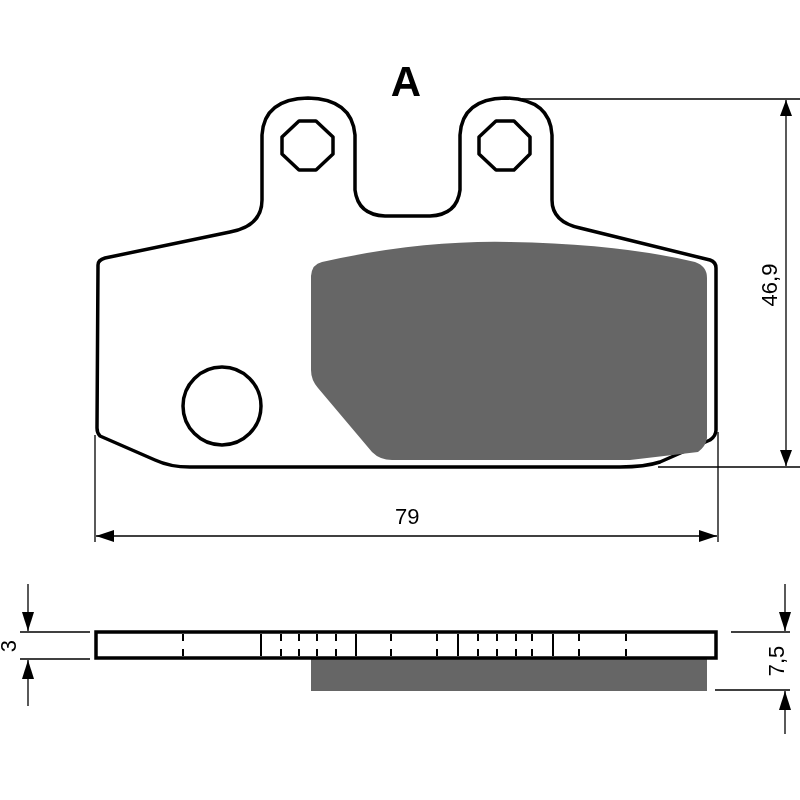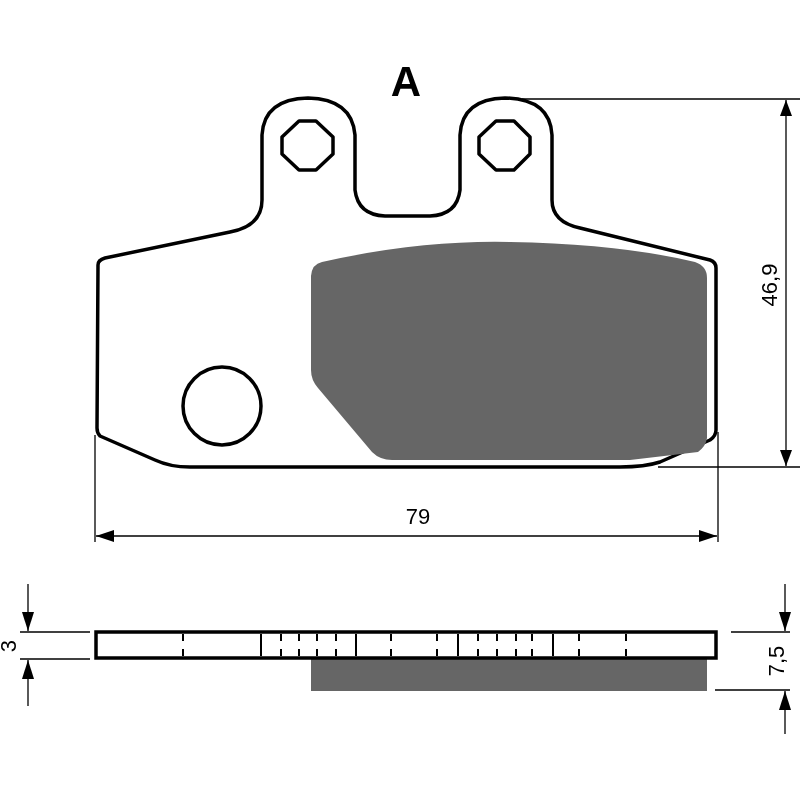--- a/index.html
+++ b/index.html
@@ -1,20 +1,20 @@
 <!DOCTYPE html>
 <html><head>
 <meta charset="utf-8">
 <style>
   html,body{margin:0;padding:0;background:#ffffff;}
   body{width:800px;height:800px;position:relative;overflow:hidden;font-family:"Liberation Sans",sans-serif;}
   svg{position:absolute;left:0;top:0;}
   .lbl{position:absolute;color:#000;font-family:"Liberation Sans",sans-serif;}
   .title{left:384px;top:58px;font-size:42px;font-weight:bold;width:44px;text-align:center;}
-  .dimw{left:395px;top:504px;font-size:22px;width:46px;text-align:center;}
+  .dimw{left:395px;top:504px;font-size:22px;width:46px;}
   .dimh{left:740px;top:272px;font-size:22px;width:60px;text-align:center;transform:rotate(-90deg);}
   .dimt{left:-6px;top:633px;font-size:22px;width:30px;text-align:center;transform:rotate(-90deg);}
   .dimtt{left:752px;top:648px;font-size:22px;width:50px;text-align:center;transform:rotate(-90deg);}
 </style>
 </head>
 <body>
 
 <svg width="800" height="800" viewBox="0 0 800 800">
 
   <path d="M 98 265

